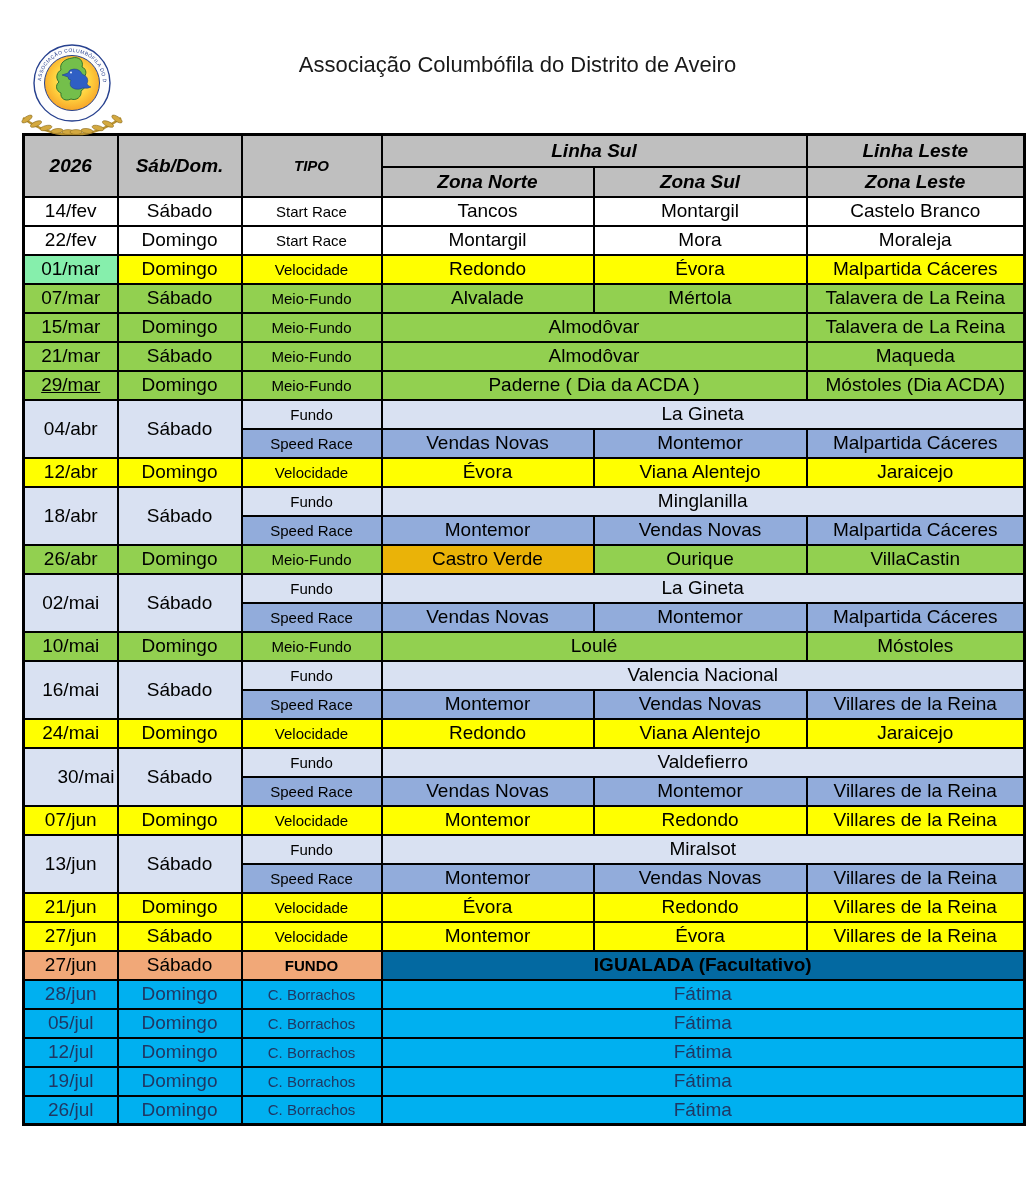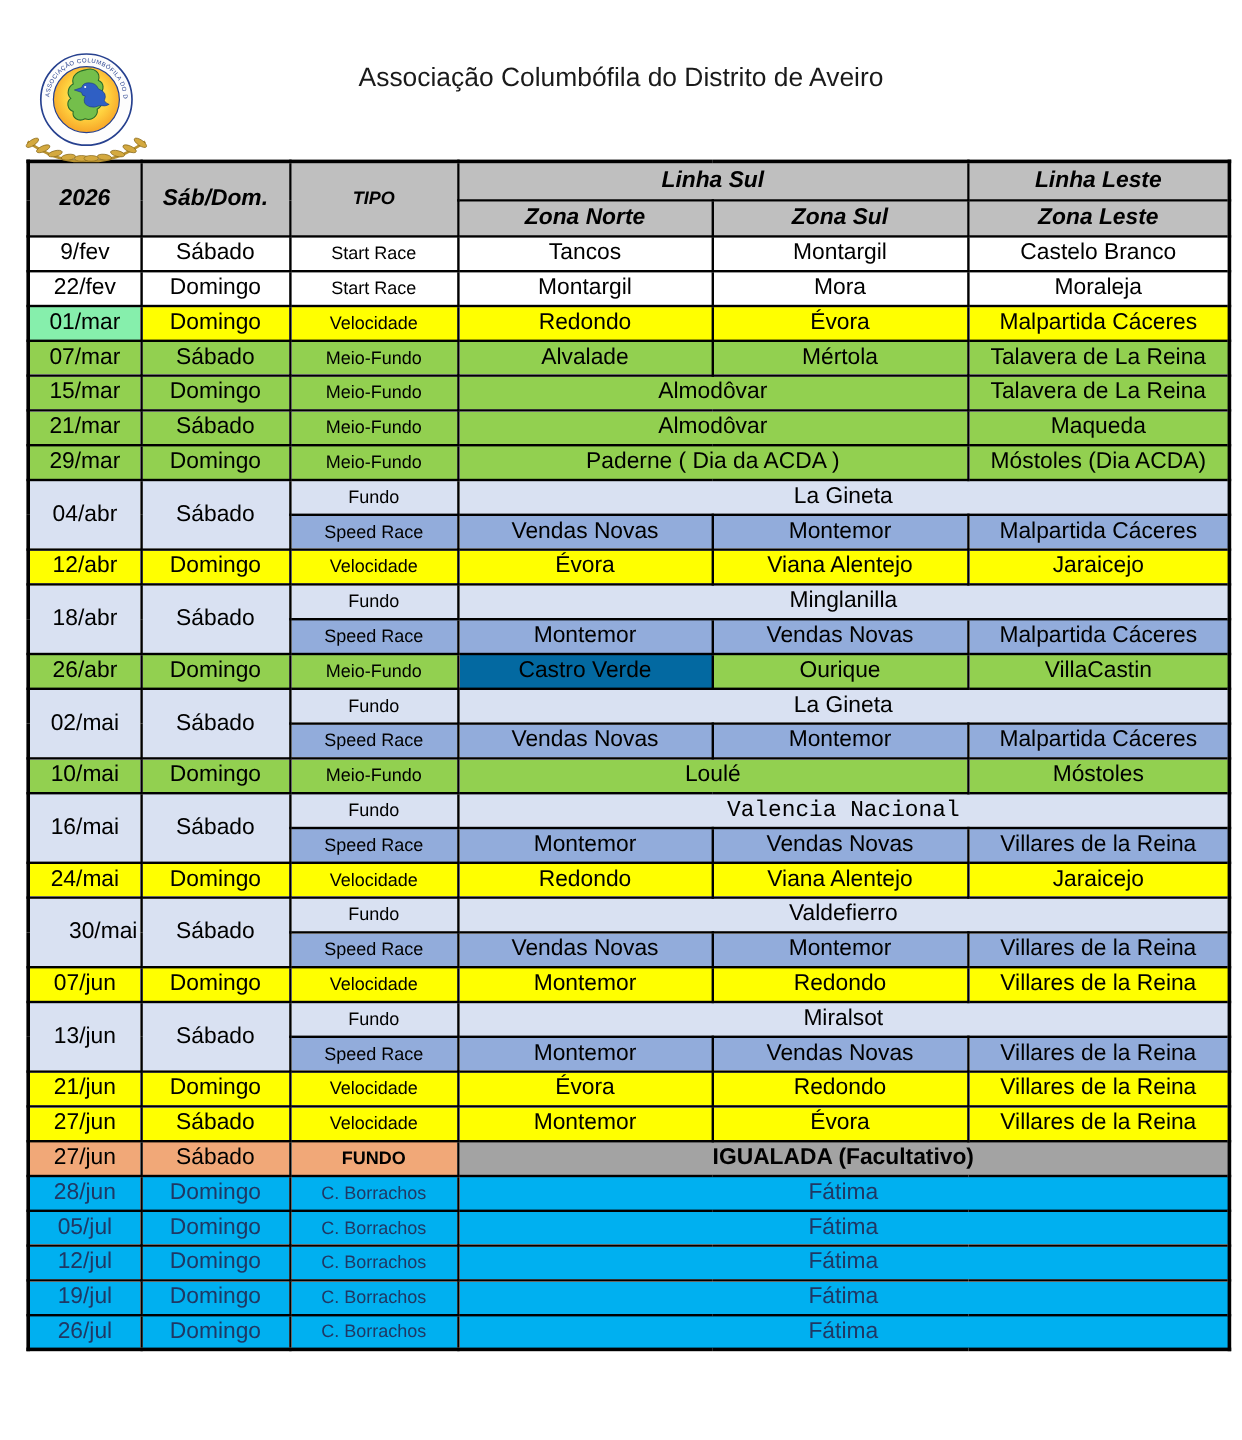--- a/index.html
+++ b/index.html
@@ -109,21 +109,21 @@
         <th style="background: rgb(191, 191, 191);">Linha Leste</th>
       </tr>
       <tr class="r2">
         <th style="background: rgb(191, 191, 191);">Zona Norte</th>
         <th style="background: rgb(191, 191, 191);">Zona Sul</th>
         <th style="background: rgb(191, 191, 191);">Zona Leste</th>
       </tr>
     </thead>
     <tbody id="calendar-body">
         <tr>
-          <td rowspan="1" style="background: rgb(255, 255, 255);">9/fev</td>
+          <td rowspan="1" style="background: rgb(255, 255, 255);">14/fev</td>
           <td rowspan="1" style="background: rgb(255, 255, 255);">Sábado</td>
           <td class="tipo" style="background: rgb(255, 255, 255);">Start Race</td>
           <td style="background: rgb(255, 255, 255);">Tancos</td>
           <td style="background: rgb(255, 255, 255);">Montargil</td>
           <td style="background: rgb(255, 255, 255);">Castelo Branco</td>
         </tr>
         <tr>
           <td rowspan="1" style="background: rgb(255, 255, 255);">22/fev</td>
           <td rowspan="1" style="background: rgb(255, 255, 255);">Domingo</td>
           <td class="tipo" style="background: rgb(255, 255, 255);">Start Race</td>
@@ -155,21 +155,21 @@
           <td style="background: rgb(146, 208, 80);">Talavera de La Reina</td>
         </tr>
         <tr>
           <td rowspan="1" style="background: rgb(146, 208, 80);">21/mar</td>
           <td rowspan="1" style="background: rgb(146, 208, 80);">Sábado</td>
           <td class="tipo" style="background: rgb(146, 208, 80);">Meio-Fundo</td>
           <td colspan="2" style="background: rgb(146, 208, 80);">Almodôvar</td>
           <td style="background: rgb(146, 208, 80);">Maqueda</td>
         </tr>
         <tr>
-          <td rowspan="1" style="background: rgb(146, 208, 80);">29/mar</td>
+          <td rowspan="1" style="background: rgb(146, 208, 80); text-decoration: underline;">29/mar</td>
           <td rowspan="1" style="background: rgb(146, 208, 80);">Domingo</td>
           <td class="tipo" style="background: rgb(146, 208, 80);">Meio-Fundo</td>
           <td colspan="2" style="background: rgb(146, 208, 80);">Paderne  ( Dia da ACDA )</td>
           <td style="background: rgb(146, 208, 80);">Móstoles (Dia ACDA)</td>
         </tr>
         <tr>
           <td rowspan="2" style="background: rgb(217, 225, 242);">04/abr</td>
           <td rowspan="2" style="background: rgb(217, 225, 242);">Sábado</td>
           <td class="tipo" style="background: rgb(217, 225, 242);">Fundo</td>
           <td colspan="3" style="background: rgb(217, 225, 242);">La Gineta</td>
@@ -197,21 +197,21 @@
         <tr>
           <td class="tipo" style="background: rgb(146, 172, 219);">Speed Race</td>
           <td style="background: rgb(146, 172, 219);">Montemor</td>
           <td style="background: rgb(146, 172, 219);">Vendas Novas</td>
           <td style="background: rgb(146, 172, 219);">Malpartida  Cáceres</td>
         </tr>
         <tr>
           <td rowspan="1" style="background: rgb(146, 208, 80);">26/abr</td>
           <td rowspan="1" style="background: rgb(146, 208, 80);">Domingo</td>
           <td class="tipo" style="background: rgb(146, 208, 80);">Meio-Fundo</td>
-          <td style="background: #0369a1;">Castro Verde</td>
+          <td style="background: #eab308;">Castro Verde</td>
           <td style="background: rgb(146, 208, 80);">Ourique</td>
           <td style="background: rgb(146, 208, 80);">VillaCastin</td>
         </tr>
         <tr>
           <td rowspan="2" style="background: rgb(217, 225, 242);">02/mai</td>
           <td rowspan="2" style="background: rgb(217, 225, 242);">Sábado</td>
           <td class="tipo" style="background: rgb(217, 225, 242);">Fundo</td>
           <td colspan="3" style="background: rgb(217, 225, 242);">La Gineta</td>
         </tr>
         <tr>
@@ -224,21 +224,21 @@
           <td rowspan="1" style="background: rgb(146, 208, 80);">10/mai</td>
           <td rowspan="1" style="background: rgb(146, 208, 80);">Domingo</td>
           <td class="tipo" style="background: rgb(146, 208, 80);">Meio-Fundo</td>
           <td colspan="2" style="background: rgb(146, 208, 80);">Loulé</td>
           <td style="background: rgb(146, 208, 80);">Móstoles</td>
         </tr>
         <tr>
           <td rowspan="2" style="background: rgb(217, 225, 242);">16/mai</td>
           <td rowspan="2" style="background: rgb(217, 225, 242);">Sábado</td>
           <td class="tipo" style="background: rgb(217, 225, 242);">Fundo</td>
-          <td colspan="3" style="background: rgb(217, 225, 242); font-family: Liberation Mono, monospace;">Valencia Nacional</td>
+          <td colspan="3" style="background: rgb(217, 225, 242);">Valencia Nacional</td>
         </tr>
         <tr>
           <td class="tipo" style="background: rgb(146, 172, 219);">Speed Race</td>
           <td style="background: rgb(146, 172, 219);">Montemor</td>
           <td style="background: rgb(146, 172, 219);">Vendas Novas</td>
           <td style="background: rgb(146, 172, 219);">Villares de la Reina</td>
         </tr>
         <tr>
           <td rowspan="1" style="background: rgb(255, 255, 0);">24/mai</td>
           <td rowspan="1" style="background: rgb(255, 255, 0);">Domingo</td>
@@ -292,21 +292,21 @@
           <td rowspan="1" style="background: rgb(255, 255, 0);">Sábado</td>
           <td class="tipo" style="background: rgb(255, 255, 0);">Velocidade</td>
           <td style="background: rgb(255, 255, 0);">Montemor</td>
           <td style="background: rgb(255, 255, 0);">Évora</td>
           <td style="background: rgb(255, 255, 0);">Villares de la Reina</td>
         </tr>
         <tr>
           <td rowspan="1" style="background: rgb(241, 168, 120);">27/jun</td>
           <td rowspan="1" style="background: rgb(241, 168, 120);">Sábado</td>
           <td class="tipo bold" style="background: rgb(241, 168, 120);">FUNDO</td>
-          <td colspan="3" class="bold" style="background: #a3a3a3; margin-left: 19px;">IGUALADA (Facultativo)</td>
+          <td colspan="3" class="bold" style="background: #0369a1; margin-left: 19px;">IGUALADA (Facultativo)</td>
         </tr>
         <tr>
           <td rowspan="1" style="background: rgb(0, 176, 240); color: rgb(31, 56, 100);">28/jun</td>
           <td rowspan="1" style="background: rgb(0, 176, 240); color: rgb(31, 56, 100);">Domingo</td>
           <td class="tipo" style="background: rgb(0, 176, 240); color: rgb(31, 56, 100);">C. Borrachos</td>
           <td colspan="3" style="background: rgb(0, 176, 240); color: rgb(31, 56, 100);">Fátima</td>
         </tr>
         <tr>
           <td rowspan="1" style="background: rgb(0, 176, 240); color: rgb(31, 56, 100);">05/jul</td>
           <td rowspan="1" style="background: rgb(0, 176, 240); color: rgb(31, 56, 100);">Domingo</td>

